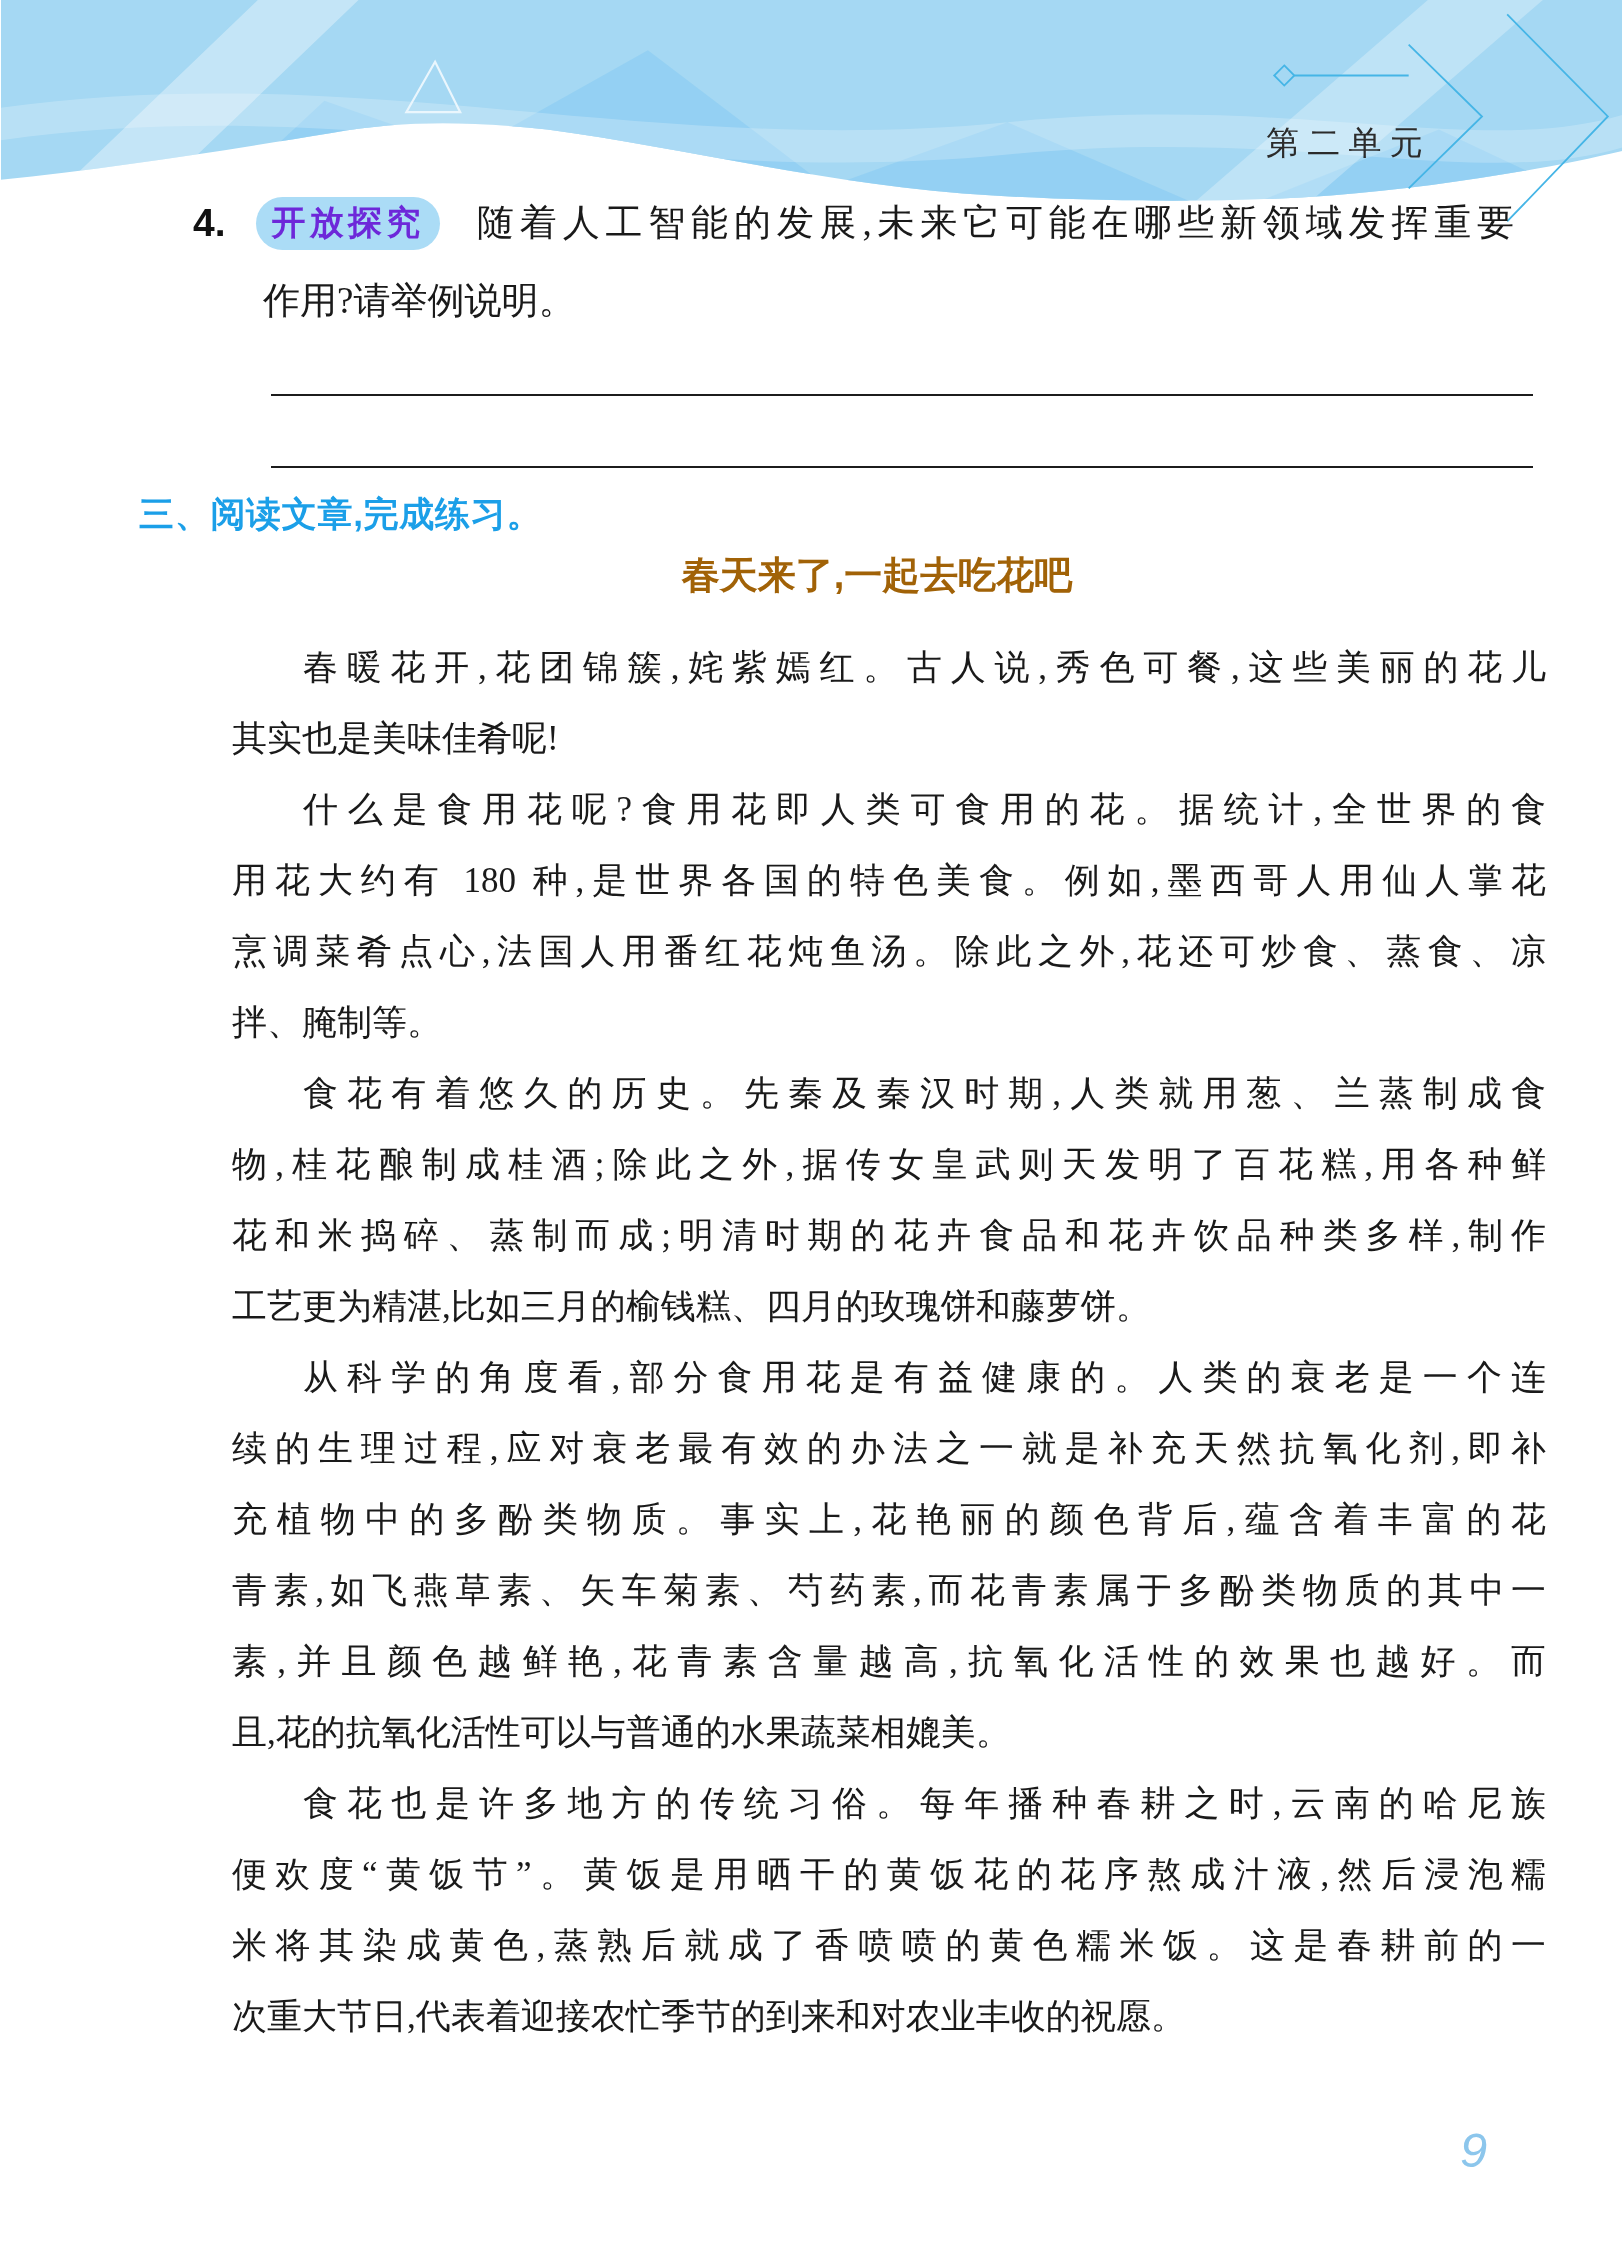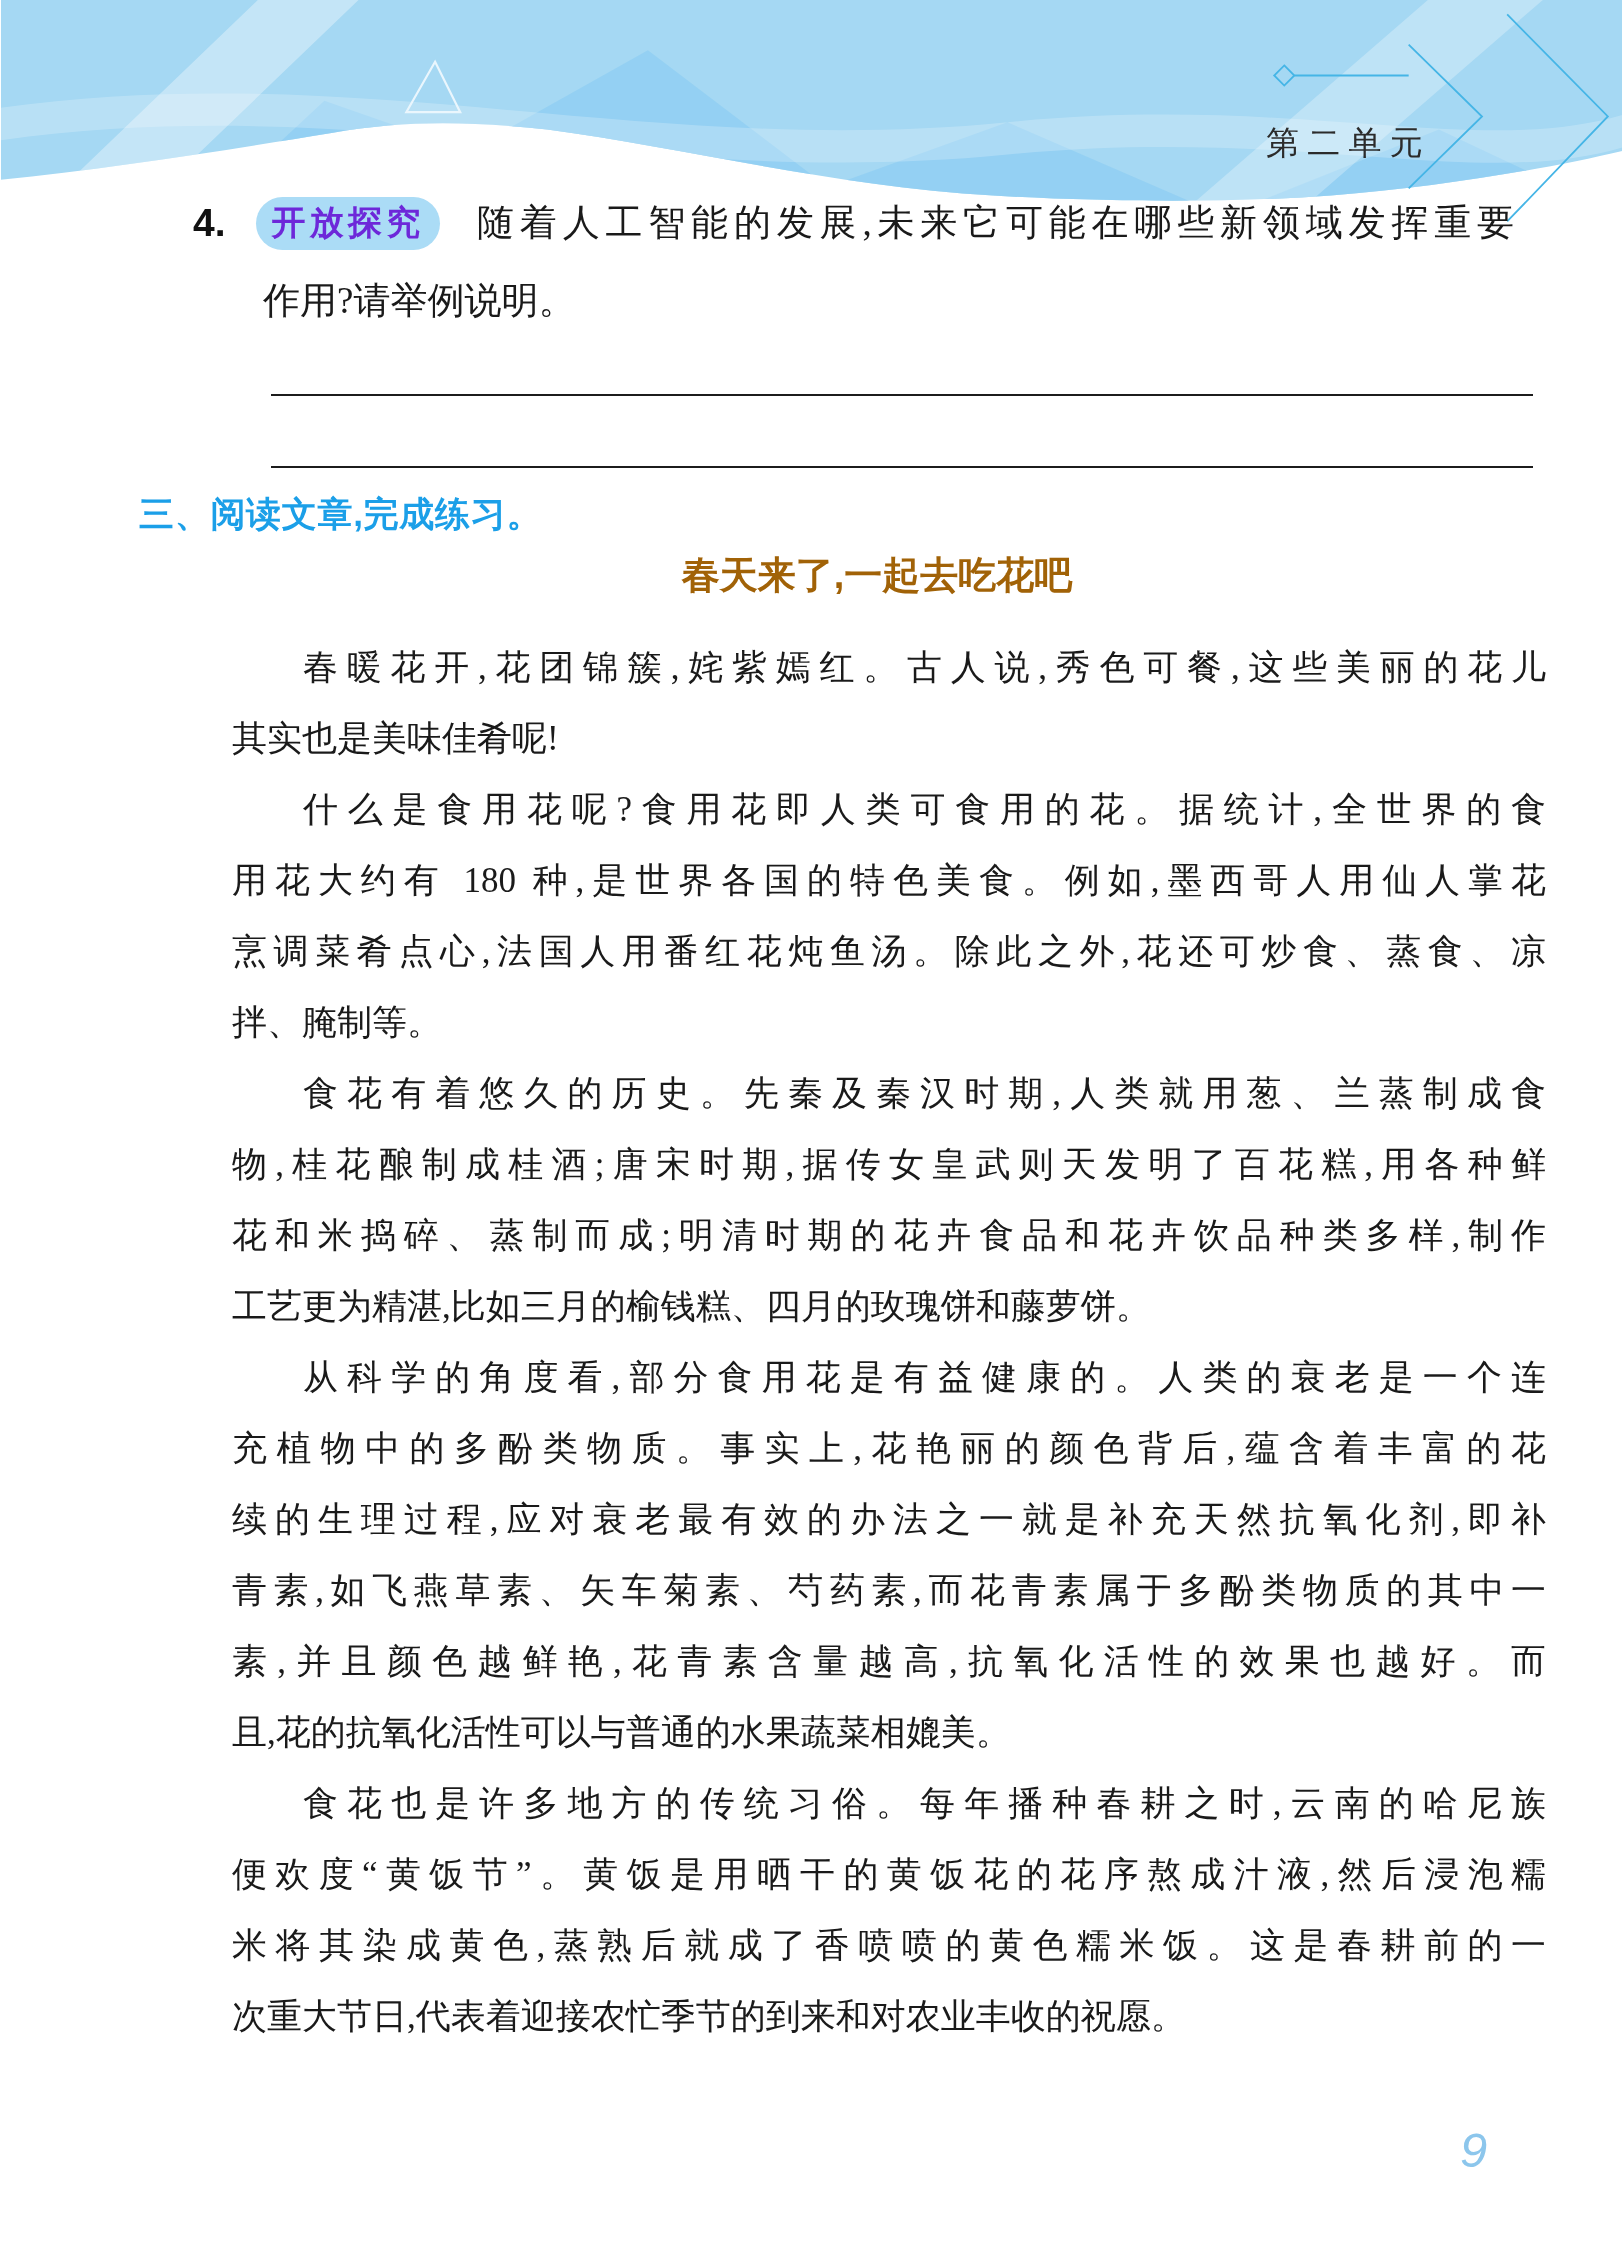--- a/index.html
+++ b/index.html
@@ -121,26 +121,26 @@
   <div class="article-title">春天来了,一起去吃花吧</div>
 
   <div class="article">
     <div class="article-line indent">春暖花开,花团锦簇,姹紫嫣红。古人说,秀色可餐,这些美丽的花儿</div>
     <div class="article-line last">其实也是美味佳肴呢!</div>
     <div class="article-line indent">什么是食用花呢?食用花即人类可食用的花。据统计,全世界的食</div>
     <div class="article-line">用花大约有 180 种,是世界各国的特色美食。例如,墨西哥人用仙人掌花</div>
     <div class="article-line">烹调菜肴点心,法国人用番红花炖鱼汤。除此之外,花还可炒食、蒸食、凉</div>
     <div class="article-line last">拌、腌制等。</div>
     <div class="article-line indent">食花有着悠久的历史。先秦及秦汉时期,人类就用葱、兰蒸制成食</div>
-    <div class="article-line">物,桂花酿制成桂酒;唐宋时期,据传女皇武则天发明了百花糕,用各种鲜</div>
+    <div class="article-line">物,桂花酿制成桂酒;除此之外,据传女皇武则天发明了百花糕,用各种鲜</div>
     <div class="article-line">花和米捣碎、蒸制而成;明清时期的花卉食品和花卉饮品种类多样,制作</div>
     <div class="article-line last">工艺更为精湛,比如三月的榆钱糕、四月的玫瑰饼和藤萝饼。</div>
     <div class="article-line indent">从科学的角度看,部分食用花是有益健康的。人类的衰老是一个连</div>
+    <div class="article-line">续的生理过程,应对衰老最有效的办法之一就是补充天然抗氧化剂,即补</div>
     <div class="article-line">充植物中的多酚类物质。事实上,花艳丽的颜色背后,蕴含着丰富的花</div>
-    <div class="article-line">续的生理过程,应对衰老最有效的办法之一就是补充天然抗氧化剂,即补</div>
     <div class="article-line">青素,如飞燕草素、矢车菊素、芍药素,而花青素属于多酚类物质的其中一</div>
     <div class="article-line">素,并且颜色越鲜艳,花青素含量越高,抗氧化活性的效果也越好。而</div>
     <div class="article-line last">且,花的抗氧化活性可以与普通的水果蔬菜相媲美。</div>
     <div class="article-line indent">食花也是许多地方的传统习俗。每年播种春耕之时,云南的哈尼族</div>
     <div class="article-line">便欢度“黄饭节”。黄饭是用晒干的黄饭花的花序熬成汁液,然后浸泡糯</div>
     <div class="article-line">米将其染成黄色,蒸熟后就成了香喷喷的黄色糯米饭。这是春耕前的一</div>
     <div class="article-line last">次重大节日,代表着迎接农忙季节的到来和对农业丰收的祝愿。</div>
   </div>
 
   <div class="page-num">9</div>

